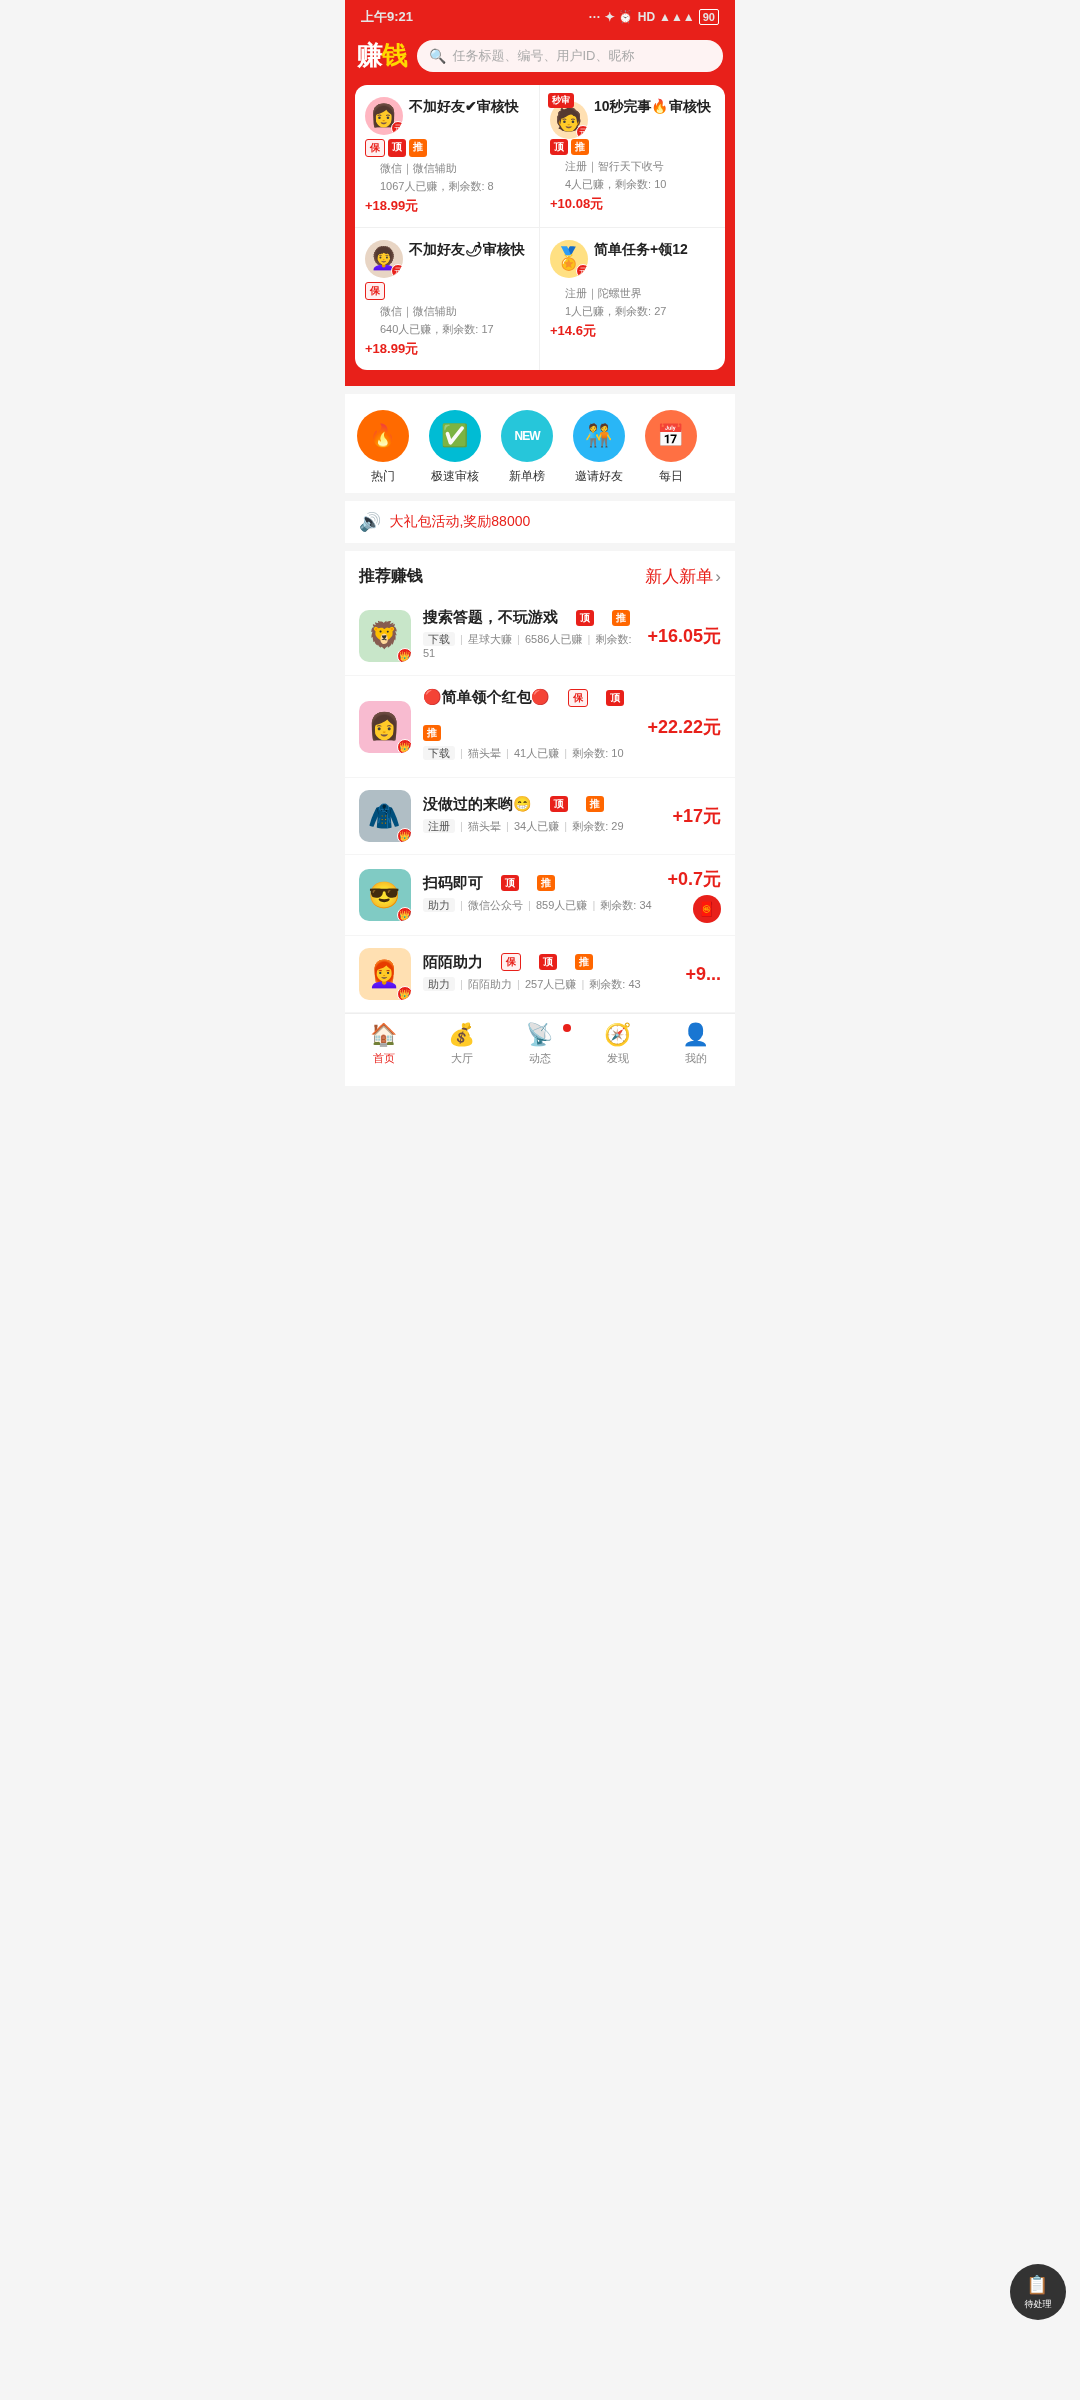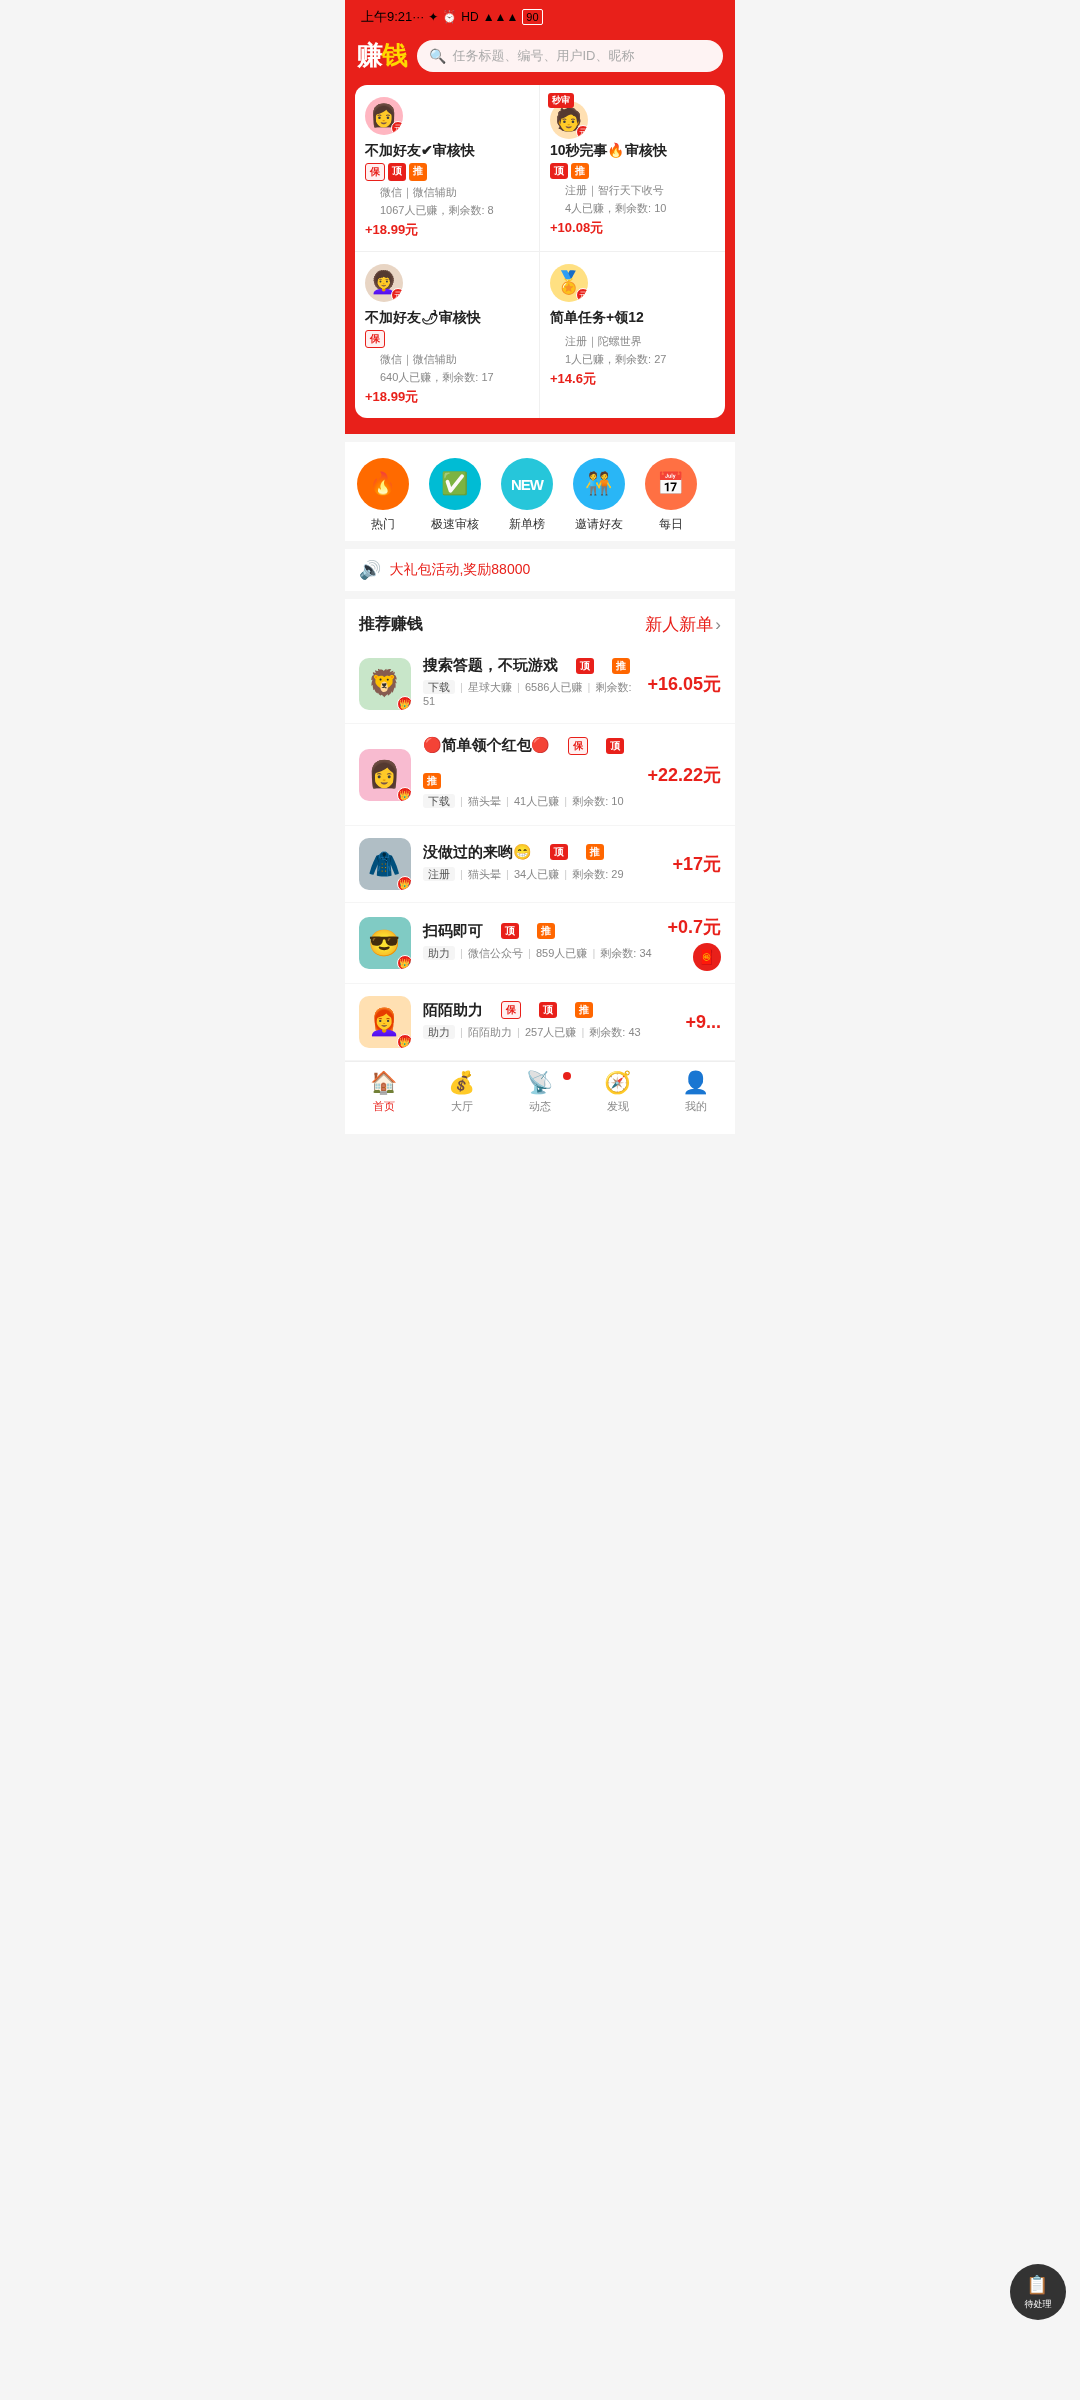--- a/index.html
+++ b/index.html
@@ -6,27 +6,27 @@
     * { box-sizing: border-box; margin: 0; padding: 0; }
     body {
       font-family: -apple-system, "PingFang SC", "Helvetica Neue", sans-serif;
       background: #f5f5f5;
       width: 390px;
       margin: 0 auto;
       overflow-x: hidden;
     }
     .status-bar {
       background: #e8201a;
-      color: #000000;
-      display: flex;
-      justify-content: flex-start;
+      color: #e5e5e5;
+      display: flex;
+      justify-content: space-between;
       align-items: center;
       padding: 8px 16px 4px;
       font-size: 13px;
-      font-weight: 400;
+      font-weight: 700;
     }
     .status-right {
       display: flex;
       align-items: center;
       gap: 4px;
       font-size: 12px;
     }
     .battery {
       border: 1.5px solid white;
       border-radius: 2px;
@@ -79,21 +79,20 @@
       border-right: 1px solid #f0f0f0;
       cursor: pointer;
     }
     .task-cell:nth-child(even) { border-right: none; }
     .task-cell:nth-child(3), .task-cell:nth-child(4) { border-bottom: none; }
     .task-cell-header {
       display: flex;
       align-items: flex-start;
       gap: 6px;
       margin-bottom: 4px;
-      flex-direction: column;
     }
     .task-avatar {
       width: 38px;
       height: 38px;
       border-radius: 50%;
       background: #ddd;
       flex-shrink: 0;
       position: relative;
       overflow: hidden;
       display: flex;
@@ -450,21 +449,21 @@
   <div class="categories-scroll">
     <div class="category-item">
       <div class="category-icon cat-hot">🔥</div>
       <span class="category-label">热门</span>
     </div>
     <div class="category-item">
       <div class="category-icon cat-fast">✅</div>
       <span class="category-label">极速审核</span>
     </div>
     <div class="category-item">
-      <div class="category-icon cat-new" style="font-size:15px;font-weight:900;letter-spacing:-1px;">NEW</div>
+      <div class="category-icon cat-new" style="font-size:12px;font-weight:900;letter-spacing:-1px;">NEW</div>
       <span class="category-label">新单榜</span>
     </div>
     <div class="category-item">
       <div class="category-icon cat-invite">🧑‍🤝‍🧑</div>
       <span class="category-label">邀请好友</span>
     </div>
     <div class="category-item">
       <div class="category-icon cat-daily">📅</div>
       <span class="category-label">每日</span>
     </div>

